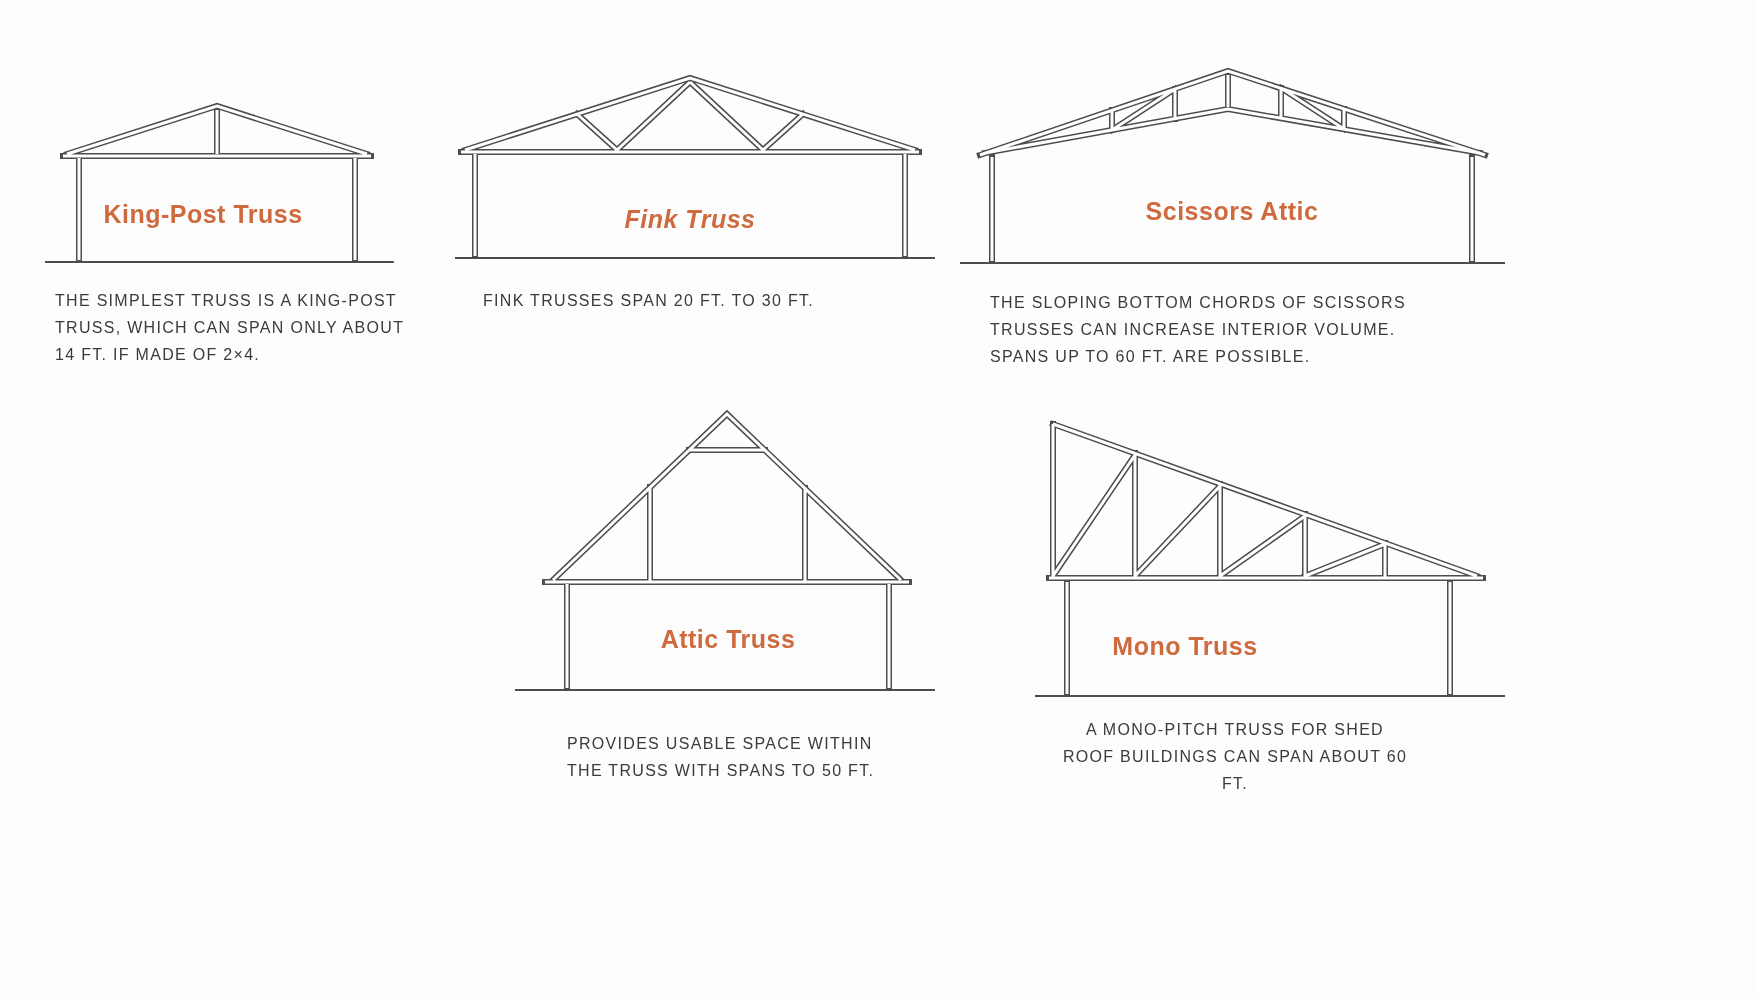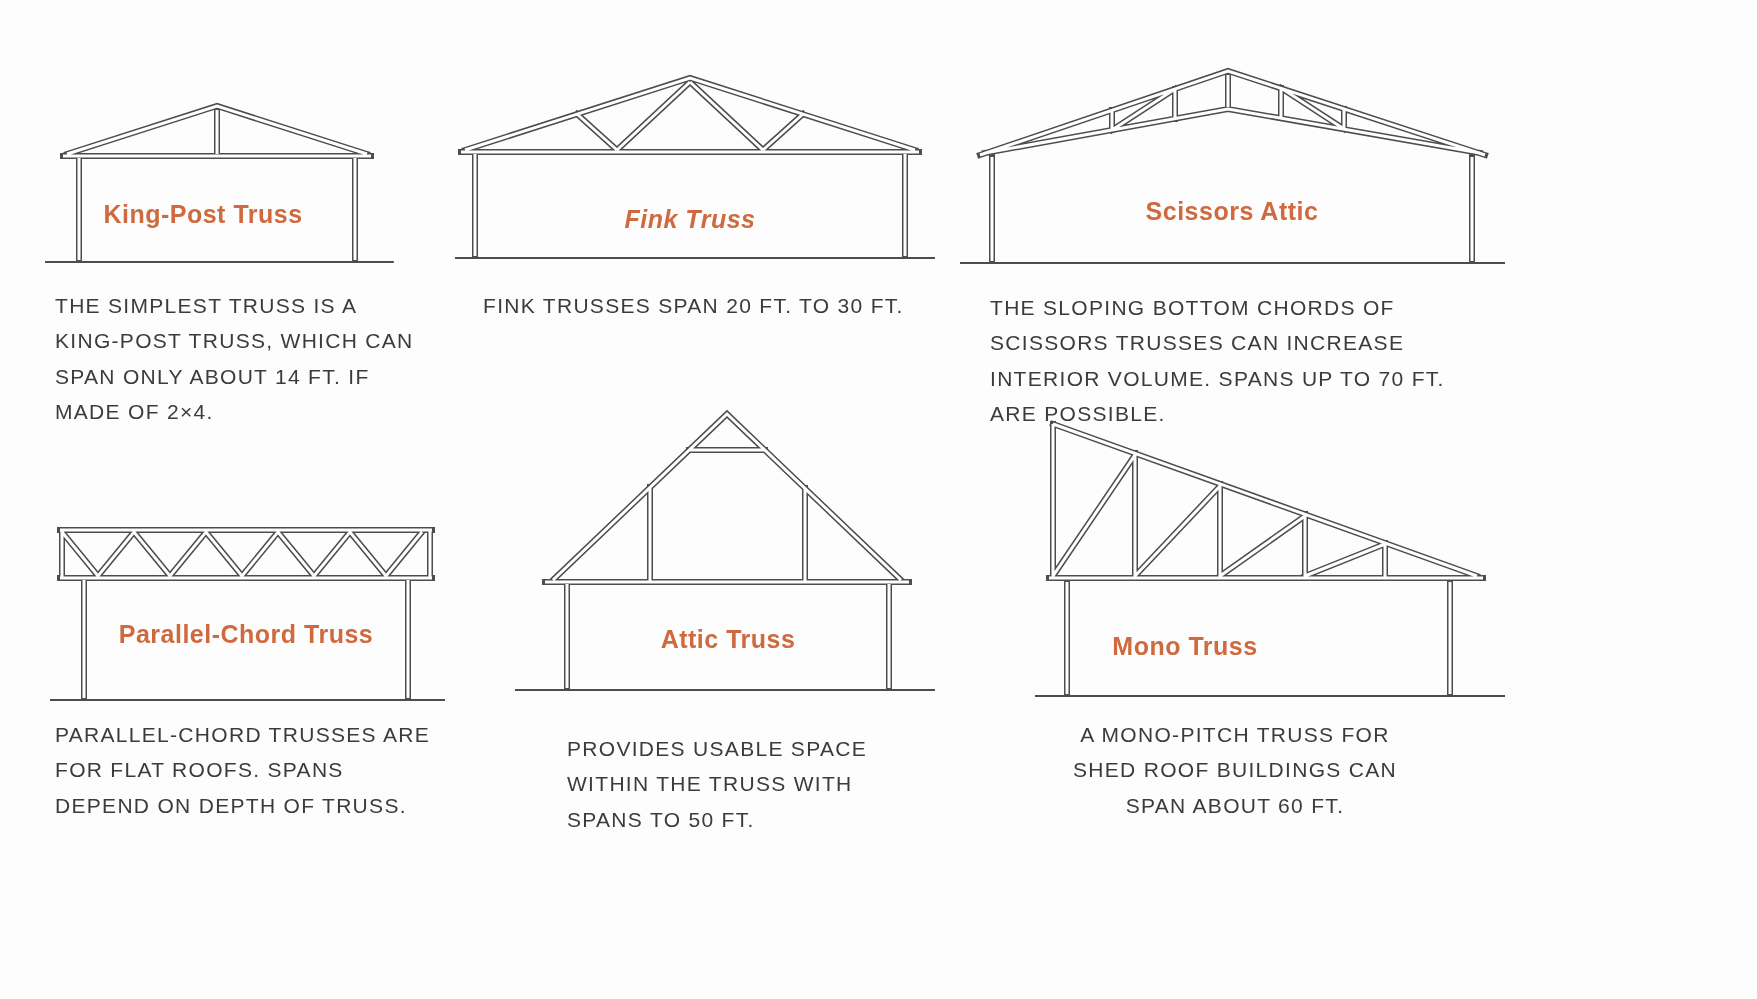--- a/index.html
+++ b/index.html
@@ -25,21 +25,21 @@
     text-align:center;
     color:var(--accent);
     font-size:25px;
     font-weight:600;
     letter-spacing:.5px;
     white-space:nowrap;
   }
   .truss-desc{
     margin:0;
     color:var(--text);
-    font-size:21px;
+    font-size:16px;
     font-weight:500;
     line-height:1.68;
     letter-spacing:1.3px;
   }
   .o{fill:none;stroke:var(--line);stroke-width:6;stroke-linecap:square;stroke-linejoin:miter;}
   .i{fill:none;stroke:#ffffff;stroke-width:3;stroke-linecap:butt;stroke-linejoin:miter;}
   .g{fill:none;stroke:var(--line);stroke-width:2.2;stroke-linecap:round;}
 </style>
 </head>
 <body>
@@ -72,34 +72,23 @@
 
   <figure class="truss-cell" style="left:960px;top:55px;width:545px;">
     <div class="drawing" style="width:545px;height:215px;">
       <svg viewBox="0 0 545 215" width="545" height="215">
         <path class="g" d="M0 208 L545 208"></path>
         <path class="o" d="M20 100 L268 16 L525 100 M25 98 L268 54 L520 98 M268 20 L268 52 M152 55 L152 75 M215 34 L215 64 M152 75 L215 34 M321 33 L321 63 M384 54 L384 74 M384 74 L321 33 M32 102 L32 206 M512 102 L512 206"></path>
         <path class="i" d="M20 100 L268 16 L525 100 M25 98 L268 54 L520 98 M268 20 L268 52 M152 55 L152 75 M215 34 L215 64 M152 75 L215 34 M321 33 L321 63 M384 54 L384 74 M384 74 L321 33 M32 102 L32 206 M512 102 L512 206"></path>
       </svg>
       <div class="truss-title" style="left:32px;width:480px;top:142px;">Scissors Attic</div>
     </div>
-    <p class="truss-desc" style="margin:20px 0 0 30px;width:470px;">THE SLOPING BOTTOM CHORDS OF SCISSORS TRUSSES CAN INCREASE INTERIOR VOLUME. SPANS UP TO 70 FT. ARE POSSIBLE.</p>
+    <p class="truss-desc" style="margin:20px 0 0 30px;width:470px;">THE SLOPING BOTTOM CHORDS OF SCISSORS TRUSSES CAN INCREASE INTERIOR VOLUME. SPANS UP TO 60 FT. ARE POSSIBLE.</p>
   </figure>
 
-  <figure class="truss-cell" style="left:50px;top:510px;width:395px;">
-    <div class="drawing" style="width:395px;height:195px;">
-      <svg viewBox="0 0 395 195" width="395" height="195">
-        <path class="g" d="M0 190 L395 190"></path>
-        <path class="o" d="M10 20 L382 20 M10 68 L382 68 M12 20 L12 68 M380 20 L380 68 M12 22 L48 66 L84 22 L120 66 L156 22 L192 66 L228 22 L264 66 L300 22 L336 66 L372 22 M34 70 L34 188 M358 70 L358 188"></path>
-        <path class="i" d="M10 20 L382 20 M10 68 L382 68 M12 20 L12 68 M380 20 L380 68 M12 22 L48 66 L84 22 L120 66 L156 22 L192 66 L228 22 L264 66 L300 22 L336 66 L372 22 M34 70 L34 188 M358 70 L358 188"></path>
-      </svg>
-      <div class="truss-title" style="left:34px;width:324px;top:110px;">Parallel-Chord Truss</div>
-    </div>
-    <p class="truss-desc" style="margin:12px 0 0 5px;width:390px;">PARALLEL-CHORD TRUSSES ARE FOR FLAT ROOFS. SPANS DEPEND ON DEPTH OF TRUSS.</p>
-  </figure>
 
   <figure class="truss-cell" style="left:515px;top:400px;width:420px;">
     <div class="drawing" style="width:420px;height:295px;">
       <svg viewBox="0 0 420 295" width="420" height="295">
         <path class="g" d="M0 290 L420 290"></path>
         <path class="o" d="M38 180 L212 14 L386 180 M30 182 L394 182 M135 87 L135 182 M290 88 L290 182 M174 50 L250 50 M52 184 L52 288 M374 184 L374 288"></path>
         <path class="i" d="M38 180 L212 14 L386 180 M30 182 L394 182 M135 87 L135 182 M290 88 L290 182 M174 50 L250 50 M52 184 L52 288 M374 184 L374 288"></path>
       </svg>
       <div class="truss-title" style="left:52px;width:322px;top:225px;">Attic Truss</div>
     </div>

